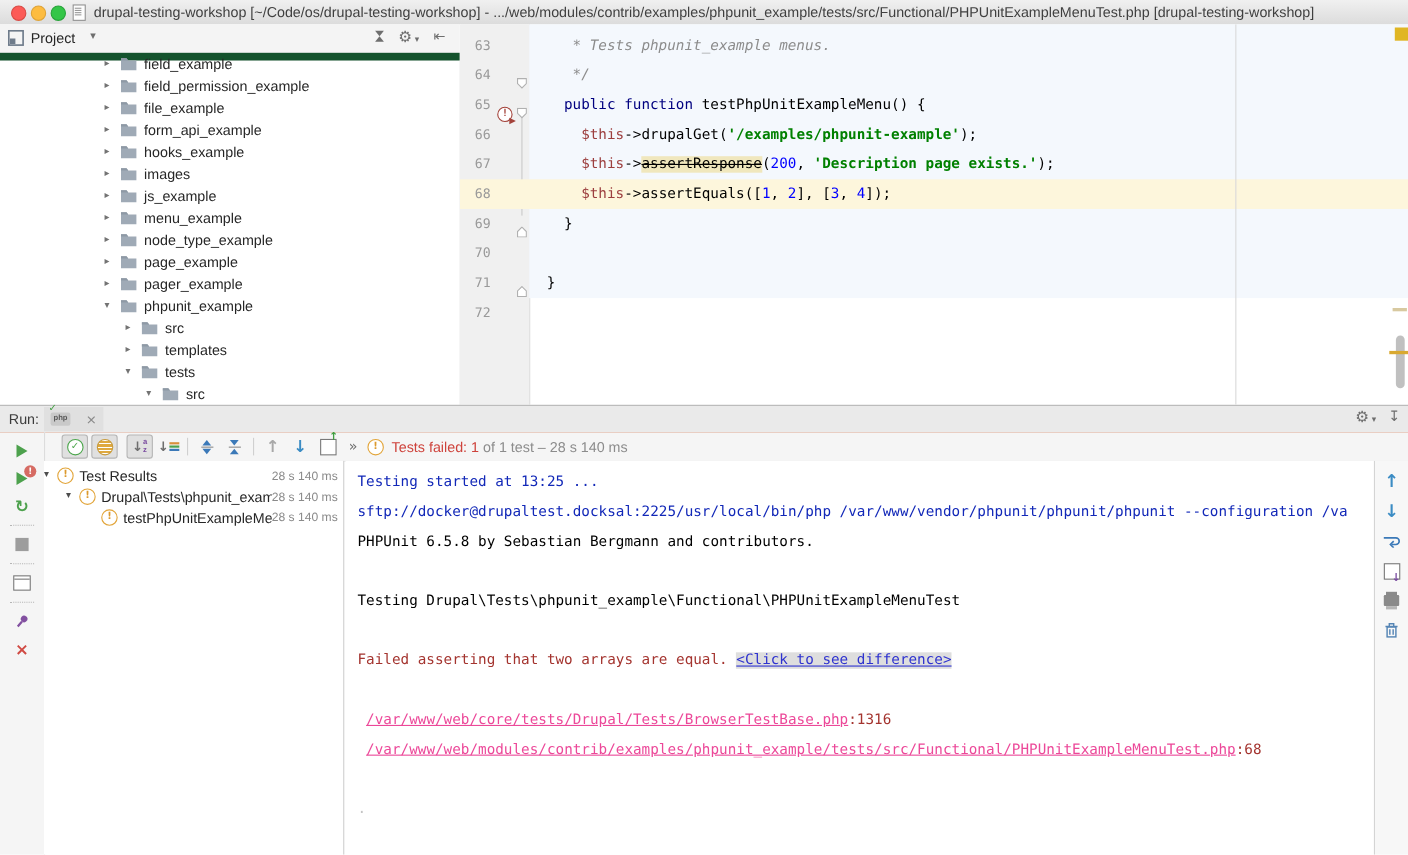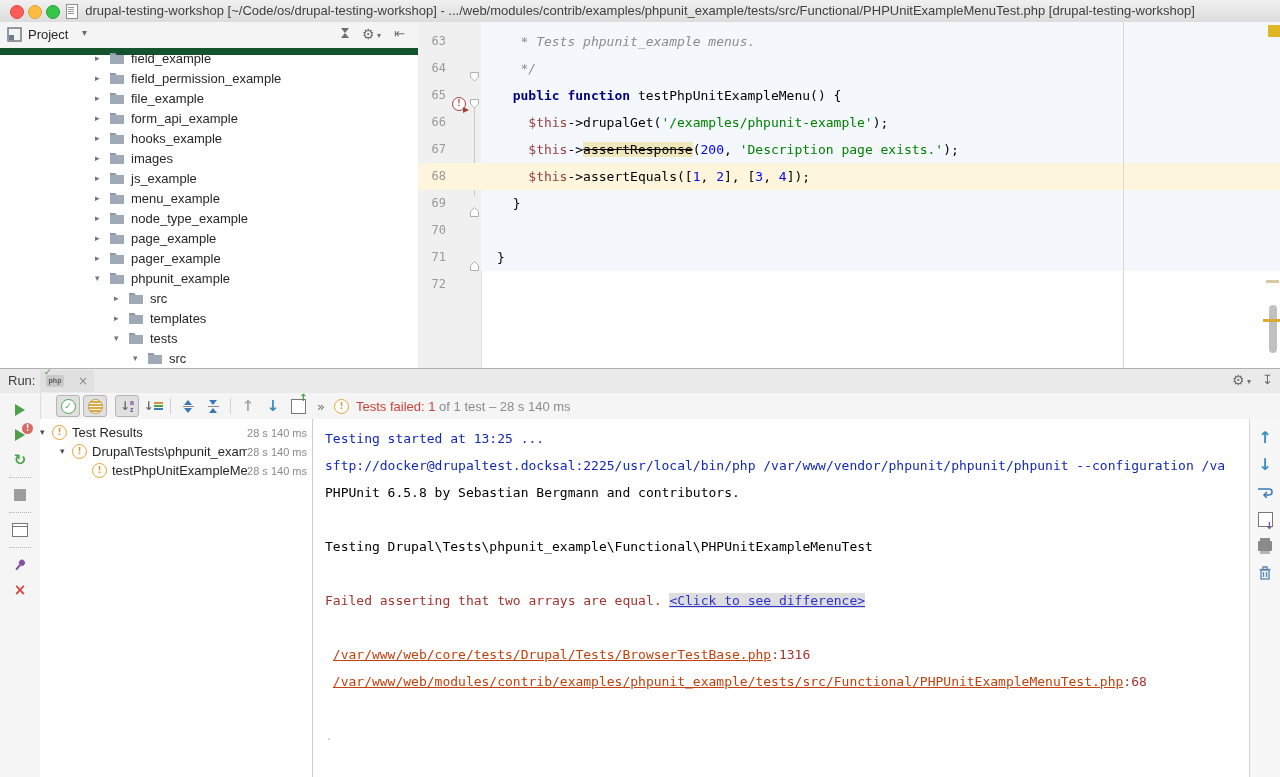--- a/index.html
+++ b/index.html
@@ -41,22 +41,22 @@
   #ed-blue{left:63px;top:0;right:0;height:249px;background:#f4f8fd;}
   #ed-margin{left:705px;top:0;bottom:0;width:1px;background:#d9d9d9;z-index:4;}
   #ed-lines{left:0;top:6px;right:0;z-index:2;}
   .ed-row{position:relative;height:27px;font-family:"DejaVu Sans Mono",monospace;font-size:13px;line-height:27px;white-space:pre;}
   .ed-row.current{background:#fdf6dc;}
   .lnum{position:absolute;left:0;top:0;width:28px;text-align:right;color:#999;font-size:12px;}
   .g-icon{position:absolute;left:34px;top:6px;}
   .g-fold{position:absolute;left:52px;top:9px;z-index:3;}
   .code{position:absolute;left:79px;top:0;color:#000;}
   .tok-cmt{color:#8c8c8c;font-style:italic;}
-  .tok-kw{color:#000080;font-weight:bold;}
-  .tok-str{color:#008000;font-weight:normal;}
+  .tok-kw{color:#000080;font-weight:normal;}
+  .tok-str{color:#008000;font-weight:bold;}
   .tok-num{color:#0000ff;}
   .tok-var{color:#9c3e3e;}
   .tok-dep{background:#f0e7bd;text-decoration:line-through;color:#000;}
   #fold-line{left:56px;top:81px;width:1px;height:93px;background:#c9c9c9;z-index:1;}
   .rerun-ic{display:inline-block;position:relative;width:12px;height:12px;border:1.5px solid #a3423a;border-radius:50%;color:#a3423a;font-weight:bold;font-size:9px;line-height:11px;text-align:center;background:#fff;}
   .rerun-ic:after{content:"";position:absolute;right:-4px;bottom:-3px;width:0;height:0;border-top:3px solid transparent;border-bottom:3px solid transparent;border-left:6px solid #a3423a;}
   #ed-warnbox{right:0;top:3px;width:12px;height:12px;background:#e0b624;z-index:5;}
   #ed-dash1{right:1px;top:258px;width:13px;height:3px;background:#d8c9a0;z-index:5;}
   #ed-thumb{right:3px;top:283px;width:8px;height:48px;background:#ababab;border-radius:4px;opacity:.75;z-index:5;}
   #ed-dash2{right:0;top:297px;width:17px;height:3px;background:#d9a930;z-index:6;}
@@ -117,21 +117,21 @@
   .rtree-caret{width:12px;flex:none;font-size:9px;color:#4d4d4d;}
   .rtree-label{overflow:hidden;text-overflow:clip;margin-left:5px;flex:1;color:#262626;}
   .rtree-time{flex:none;color:#8a8a8a;font-size:11px;padding-right:5px;}
   
   #rp-console{left:314px;top:50px;width:936px;bottom:0;background:#fff;overflow:hidden;padding:6px 0 0 11px;box-sizing:border-box;}
   .con-line{height:27px;line-height:27px;font-family:"DejaVu Sans Mono",monospace;font-size:13px;white-space:pre;}
   .c-sys{color:#1228b8;}
   .c-out{color:#000;}
   .c-err{color:#a4342f;}
   .c-difflink{color:#2e32cf;text-decoration:underline;background:#dedede;}
-  .c-pathlink{color:#c2410c;text-decoration:underline;margin-top:14px;}
+  .c-pathlink{color:#ec4899;text-decoration:underline;margin-top:14px;}
   .c-faint{color:#c4c4c4;}
   
   #rp-rstrip{right:0;top:50px;width:30px;bottom:0;background:#f7f7f7;border-left:1px solid #d4d4d4;display:flex;flex-direction:column;align-items:center;}
   .rstrip-it{margin-top:11px;flex:none;display:flex;justify-content:center;align-items:center;width:18px;height:16px;}
   #ic-conup,#ic-condn{color:#3b8cc4;font-weight:bold;font-size:16px;}
   #ic-import .ov{right:-2px;bottom:-5px;color:#7a4ba0;}
   .print-ic{position:relative;width:14px;height:10px;background:#8a8a8a;border-radius:1px;}
   .print-ic:before{content:"";position:absolute;left:2px;top:-3px;width:10px;height:3px;background:#8a8a8a;}
   .print-ic:after{content:"";position:absolute;left:2px;bottom:-3px;width:10px;height:3px;background:#b5b5b5;}
 </style>

